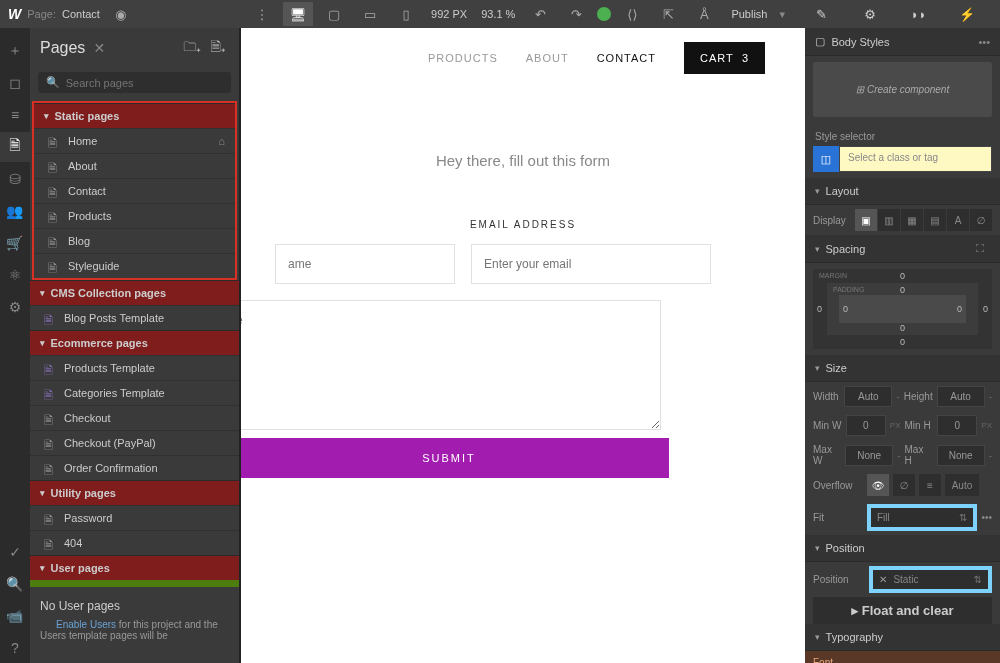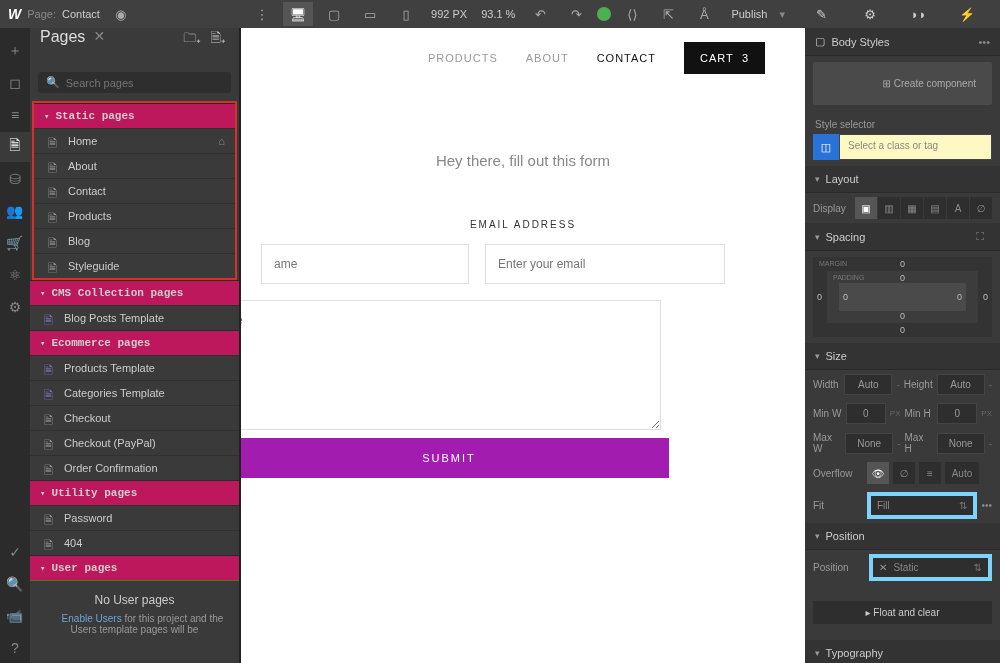--- a/index.html
+++ b/index.html
@@ -16,41 +16,41 @@
 .publish-btn { color: #ccc; font-size: 11px; padding: 0 6px; cursor: pointer; }
 
 .main-area { display: flex; height: 635px; }
 
 .left-rail { width: 30px; background: #2b2b2b; display: flex; flex-direction: column; align-items: center; padding-top: 8px; gap: 2px; }
 .rail-icon { width: 30px; height: 30px; display: flex; align-items: center; justify-content: center; color: #888; cursor: pointer; font-size: 14px; }
 .rail-icon.active { color: #fff; background: #3a3a3a; }
 .rail-spacer { flex: 1; }
 
 .pages-panel { width: 210px; background: #3a3a3a; display: flex; flex-direction: column; border-right: 1px solid #222; }
-.panel-header { height: 40px; display: flex; padding: 0 10px; }
+.panel-header { height: 40px; display: flex; align-items: center; padding: 0 10px; }
 .panel-title { color: #ddd; font-size: 16px; font-weight: 400; }
 .close-x { color: #888; margin-left: 8px; cursor: pointer; font-size: 14px; }
 .hdr-spacer { flex: 1; }
 .hdr-icon { width: 22px; height: 22px; display: flex; align-items: center; justify-content: center; color: #ccc; cursor: pointer; margin-left: 4px; font-size: 13px; }
 
 .search-box { margin: 4px 8px 8px; background: #2e2e2e; border-radius: 3px; display: flex; align-items: center; padding: 4px 8px; }
 .search-box input { background: transparent; border: none; color: #ccc; font-size: 11px; width: 100%; outline: none; }
 .search-box .sicon { color: #777; margin-right: 6px; font-size: 11px; }
 
-.section-header { background: #be185d; color: #ccc; font-size: 11px; font-weight: bold; padding: 6px 10px; display: flex; align-items: center; cursor: pointer; border-top: 1px solid #2a2a2a; font-family: Liberation Mono, monospace; }
+.section-header { background: #7f1d1d; color: #ccc; font-size: 11px; font-weight: bold; padding: 6px 10px; display: flex; align-items: center; cursor: pointer; border-top: 1px solid #2a2a2a; }
 .section-header::before { content: "▾"; margin-right: 6px; font-size: 9px; }
 
 .page-row { display: flex; align-items: center; padding: 6px 10px 6px 14px; color: #ccc; font-size: 11px; cursor: pointer; border-top: 1px solid #303030; }
 .page-icon { width: 12px; height: 12px; margin-right: 8px; display: inline-block; color: #aaa; }
 .page-icon.purple { color: #9b7ed8; }
 .home-icon { margin-left: auto; color: #888; font-size: 11px; }
 
 .highlight-box { border: 2px solid #d93025; margin: 0 2px; }
 
-.no-user { text-align: center; padding: 12px 10px; color: #999; font-size: 10px; border-top: 1px solid #4d7c0f; }
+.no-user { text-align: left; padding: 12px 10px; color: #999; font-size: 10px; border-top: 7px solid #4d7c0f; }
 .no-user .title { color: #ccc; font-size: 12px; margin-bottom: 6px; }
 .no-user .link { color: #6ba3d6; cursor: pointer; padding-left: 16px; }
 
 .canvas { flex: 1; background: #fff; position: relative; overflow: hidden; border-left: 1px solid #222; }
 .nav-bar { display: flex; justify-content: flex-end; align-items: center; padding: 14px 40px; gap: 28px; font-size: 11px; letter-spacing: 1px; }
 .nav-item { color: #999; cursor: pointer; }
 .nav-item.active { color: #111; }
 .cart-btn { background: #111; color: #fff; padding: 10px 16px; font-size: 11px; letter-spacing: 1px; }
 
 .hero { text-align: center; padding: 50px 20px 20px; }
@@ -62,42 +62,42 @@
 .input-row { display: flex; gap: 16px; margin: 0 auto 16px; justify-content: center; }
 .text-input { border: 1px solid #e0e0e0; padding: 12px; font-size: 12px; color: #888; width: 200px; }
 .textarea { border: 1px solid #e0e0e0; padding: 12px; font-size: 12px; color: #888; width: 480px; height: 130px; resize: both; display: block; margin: 0 auto; text-align: left; }
 .submit-btn { background: #a21caf; color: #fff; border: none; padding: 14px; width: 480px; font-size: 11px; letter-spacing: 2px; margin: 8px auto 0; display: block; cursor: pointer; }
 
 .right-panel { width: 195px; background: #3a3a3a; }
 .rp-header { background: #333; padding: 7px 10px; display: flex; align-items: center; font-size: 11px; color: #ccc; border-bottom: 1px solid #2a2a2a; }
 .rp-header .dots { margin-left: auto; color: #888; cursor: pointer; }
 .rp-header::before { content: "▾"; margin-right: 6px; font-size: 9px; color: #999; }
 .rp-header.no-arrow::before { content: ""; margin: 0; }
-.create-comp { background: #4a4a4a; color: #aaa; font-size: 10px; padding: 16px; text-align: right; margin: 6px 8px; border-radius: 2px; cursor: pointer; }
+.create-comp { background: #4a4a4a; color: #aaa; font-size: 10px; padding: 22px; text-align: center; margin: 6px 8px; border-radius: 2px; cursor: pointer; font-style: italic; }
 .sel-label { color: #999; font-size: 10px; padding: 8px 10px 4px; }
 .sel-box { display: flex; margin: 0 8px 6px; }
 .sel-square { width: 26px; height: 26px; background: #2972d6; color: #fff; display: flex; align-items: center; justify-content: center; font-size: 11px; }
 .sel-input { flex: 1; background: #fef9c3; border: 1px solid #444; padding: 5px 8px; font-size: 10px; color: #888; }
 
 .prop-row { display: flex; align-items: center; padding: 4px 8px; font-size: 10px; color: #bbb; gap: 4px; }
 .prop-label { width: 50px; color: #999; }
 .prop-input { background: #2e2e2e; border: 1px solid #444; color: #999; font-size: 10px; padding: 4px 6px; width: 40px; text-align: center; }
 .prop-input.wide { width: 48px; }
 .disp-icons { display: flex; gap: 1px; }
 .disp-icon { width: 22px; height: 22px; background: #2e2e2e; display: flex; align-items: center; justify-content: center; color: #888; cursor: pointer; font-size: 10px; }
 .disp-icon.active { background: #555; color: #fff; }
 
 .spacing-box { margin: 6px 8px; position: relative; height: 80px; background: #2e2e2e; }
 .margin-box { position: absolute; inset: 0; border: 14px solid #333; }
 .padding-box { position: absolute; inset: 14px; border: 12px solid #3c3c3c; }
 .inner-box { position: absolute; inset: 26px; background: #4a4a4a; }
 .sp-label { position: absolute; font-size: 7px; color: #777; }
 .sp-val { position: absolute; font-size: 9px; color: #bbb; }
 
-.float-btn { background: #2e2e2e; color: #ccc; font-size: 10px; padding: 6px; text-align: center; margin: 16px 8px; cursor: pointer; }
+.float-btn { background: #2e2e2e; color: #ccc; font-size: 13px; padding: 6px; text-align: center; margin: 0 8px; cursor: pointer; font-weight: bold; }
 .pos-row { display: flex; align-items: center; padding: 4px 8px; font-size: 10px; gap: 6px; }
 .pos-select { flex: 1; background: #2e2e2e; border: 4px solid #7dd3fc; color: #888; font-size: 10px; padding: 4px 6px; display: flex; align-items: center; }
 .pos-select .x { color: #999; margin-right: 6px; }
 
 .font-row { background: #5a3828; padding: 6px 8px; display: flex; align-items: center; font-size: 10px; }
 .font-label { color: #e8a87c; width: 40px; }
 .font-select { flex: 1; background: #3a3a3a; color: #ccc; padding: 4px 6px; border: 1px solid #555; font-size: 10px; }
 .rt-icon { color: #ccc; cursor: pointer; font-size: 13px; width: 38px; text-align: center; }
 .spacing-ico { margin-left: auto; color: #888; font-size: 11px; padding-right: 6px; }
 </style>
@@ -252,21 +252,21 @@
       <span class="nav-item">ABOUT</span>
       <span class="nav-item active">CONTACT</span>
       <span class="cart-btn"><span>CART</span>&nbsp;&nbsp;<span>3</span></span>
     </div>
     <div class="hero">
       <p>Hey there, fill out this form</p>
     </div>
     <div class="form-area">
       <div class="form-label">EMAIL ADDRESS</div>
       <div class="input-row">
-        <input class="text-input" style="width: 208px; margin-left: -60px;" placeholder="ame">
+        <input class="text-input" style="width: 180px; margin-left: -60px;" placeholder="ame">
         <input class="text-input" style="width: 240px;" placeholder="Enter your email">
       </div>
       <textarea class="textarea" style="margin-left: -60px; width: 480px;" placeholder="message"></textarea>
       <button class="submit-btn" style="margin-left:-12px;width:440px">SUBMIT</button>
     </div>
   </div>
 
   <div class="right-panel">
     <div class="rp-header no-arrow">
       <span style="margin-right:6px">▢</span>

